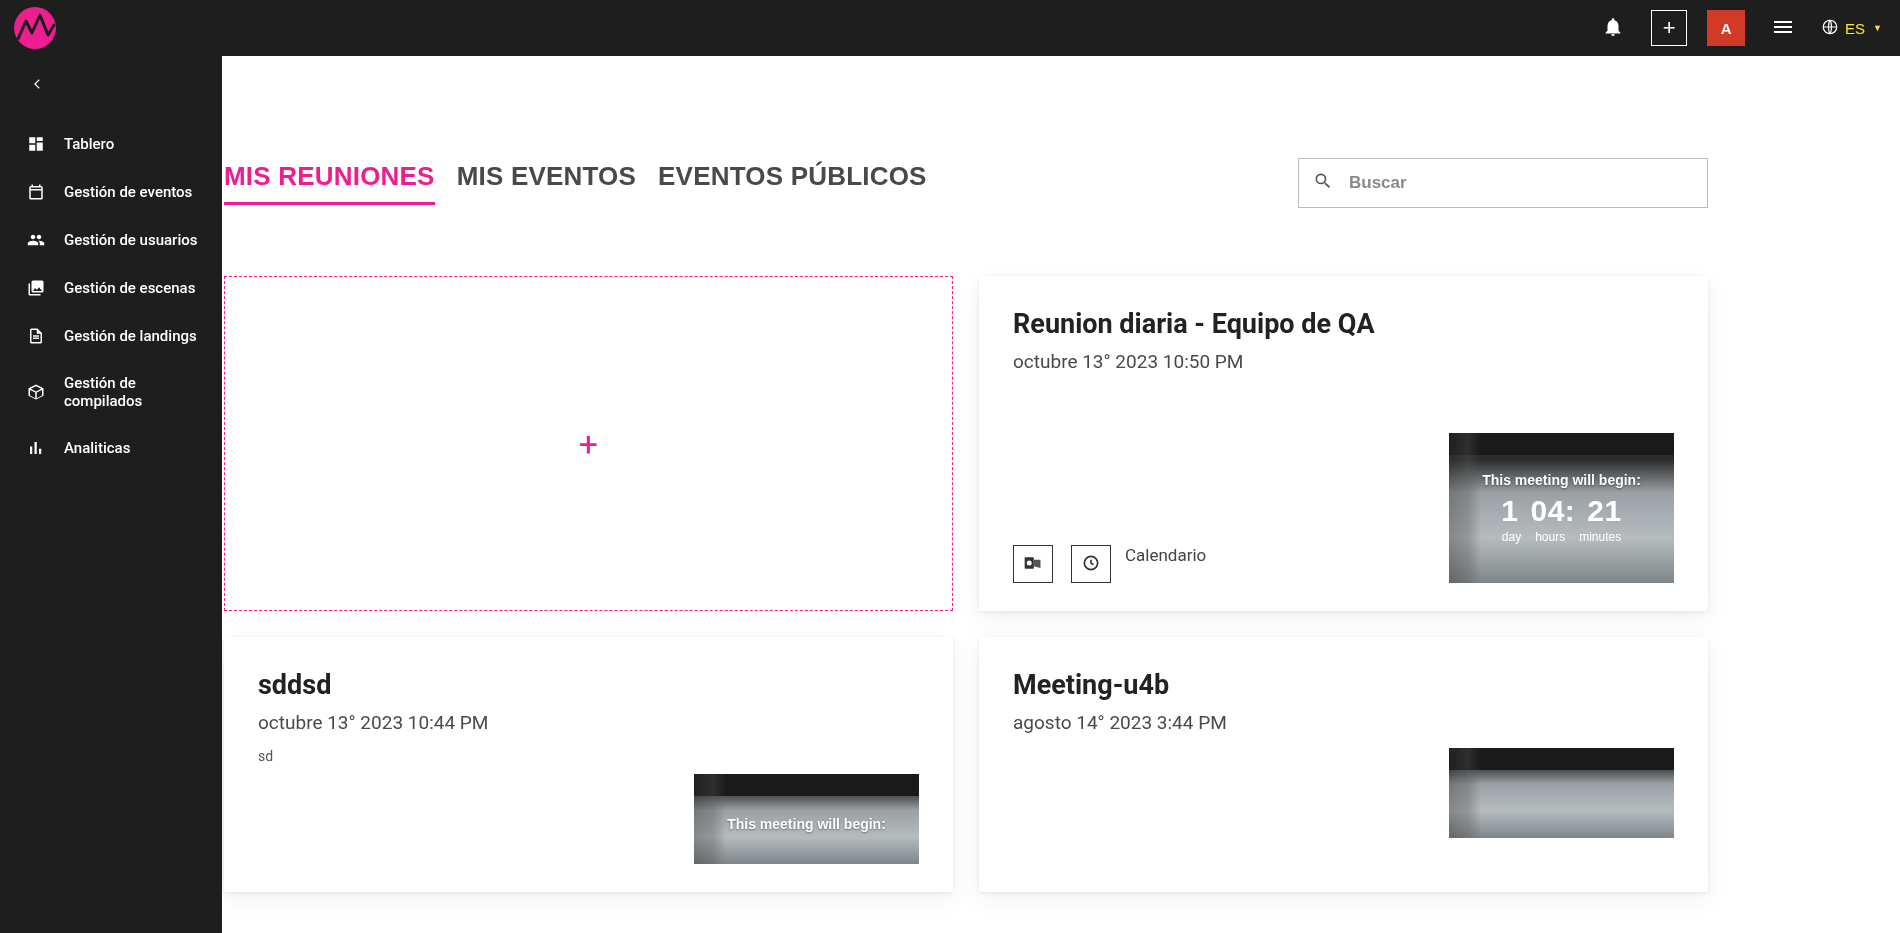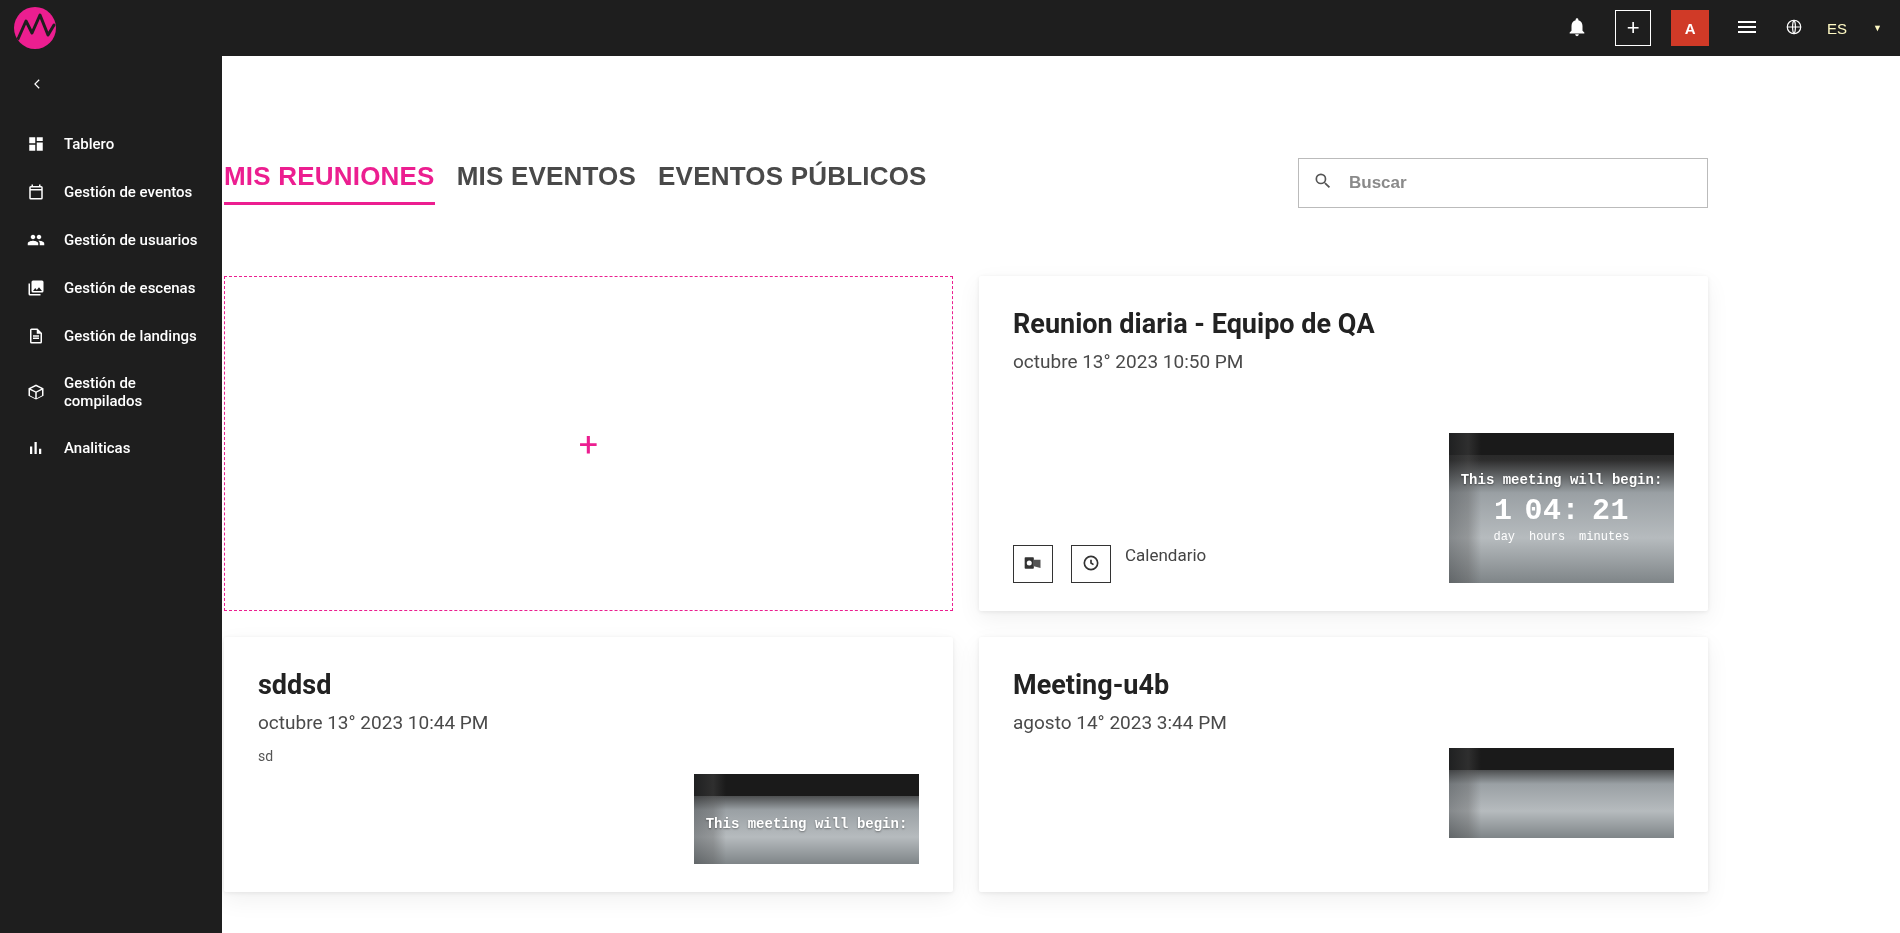--- a/index.html
+++ b/index.html
@@ -27,21 +27,21 @@
   .square-btn {
     width:36px; height:36px; border:1px solid #fff; display:flex; align-items:center; justify-content:center;
     color:#fff; cursor:pointer; background:transparent; font-size:22px; font-weight:300;
   }
   .avatar-btn {
     width:38px; height:36px; background:#d03a27; color:#fff;
     display:flex; align-items:center; justify-content:center; font-weight:600; font-size:15px;
     cursor:pointer; border:none;
   }
   .lang-btn {
-    display:flex; align-items:center; gap:24px; color:#fef9c3; font-size:15px; font-weight:500;
+    display:flex; align-items:center; gap:6px; color:#fde047; font-size:15px; font-weight:500;
     cursor:pointer; background:transparent; border:none;
   }
   .lang-btn .caret { font-size:9px; margin-left:2px; }
 
   
   .sidebar {
     position:fixed; top:56px; left:0; bottom:0; width:222px;
     background:#1e1e1e; color:#fff; padding-top:14px; z-index:20;
   }
   .collapse-btn {
@@ -116,21 +116,21 @@
     width:40px; height:38px; border:1px solid #333; display:flex; align-items:center; justify-content:center;
     cursor:pointer; background:#fff;
   }
   .cal-label { font-size:17px; color:#444; }
 
   .thumb {
     width:225px; height:150px;
     background: linear-gradient(180deg, #1a1a1a 0%, #2d2d2d 18%, #9aa0a4 40%, #b6bbbe 70%, #7f8588 100%);
     position:relative; color:#fff;
     display:flex; flex-direction:column; align-items:center; justify-content:center;
-    font-family:Liberation Mono, monospace;
+    font-family:Liberation Sans, sans-serif;
   }
   .thumb::before, .thumb::after {
     content:""; position:absolute; background:#1a1a1a;
   }
   .thumb::before { top:0; left:0; right:0; height:22px; }
   .thumb::after { left:0; bottom:0; width:32px; height:100%; background:linear-gradient(90deg,#2a2c2e,#555 60%,transparent); opacity:.35; }
   .thumb .begin-label { font-size:14px; font-weight:600; margin-bottom:6px; z-index:1; text-shadow:0 1px 2px rgba(0,0,0,.4); }
   .thumb .countdown { display:flex; gap:12px; align-items:baseline; z-index:1; }
   .thumb .countdown .num { font-size:30px; font-weight:700; letter-spacing:.5px; }
   .thumb .units { display:flex; gap:14px; font-size:12px; z-index:1; margin-top:2px; }

